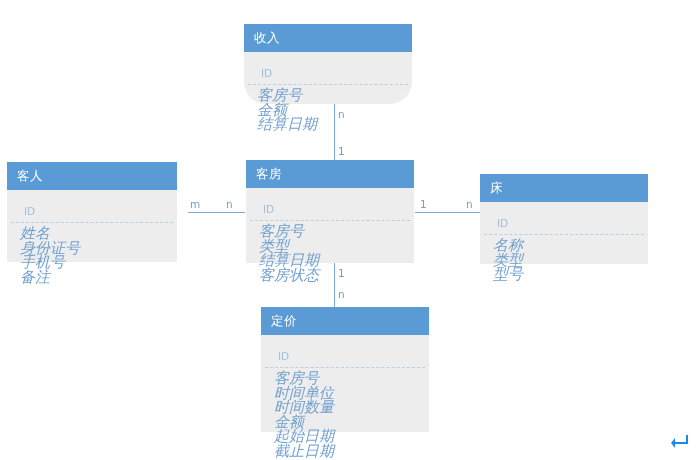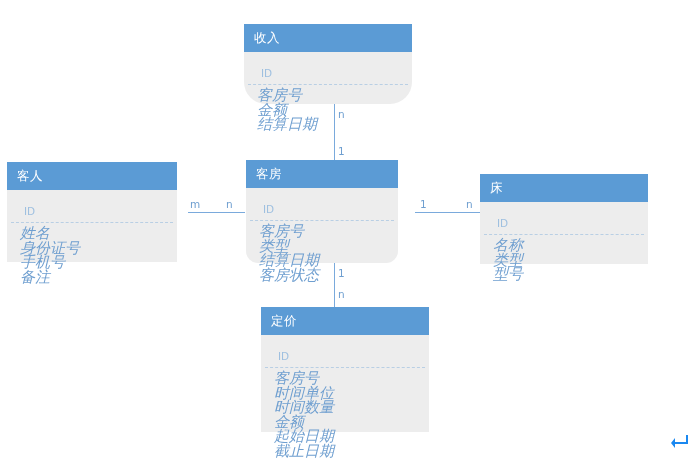--- a/index.html
+++ b/index.html
@@ -119,21 +119,21 @@
     <div class="entity-header">客人</div>
     <div class="entity-body">
       <div class="pk-row">ID</div>
       <div class="attr-row">姓名</div>
       <div class="attr-row">身份证号</div>
       <div class="attr-row">手机号</div>
       <div class="attr-row">备注</div>
     </div>
   </div>
 
-  <div class="entity" style="left:246px; top:160px; width:152px; height:103px;border-radius:12px;">
+  <div class="entity" style="left:246px; top:160px; width:168px; height:103px;">
     <div class="entity-header">客房</div>
     <div class="entity-body">
       <div class="pk-row">ID</div>
       <div class="attr-row">客房号</div>
       <div class="attr-row">类型</div>
       <div class="attr-row">结算日期</div>
       <div class="attr-row">客房状态</div>
     </div>
   </div>
 

